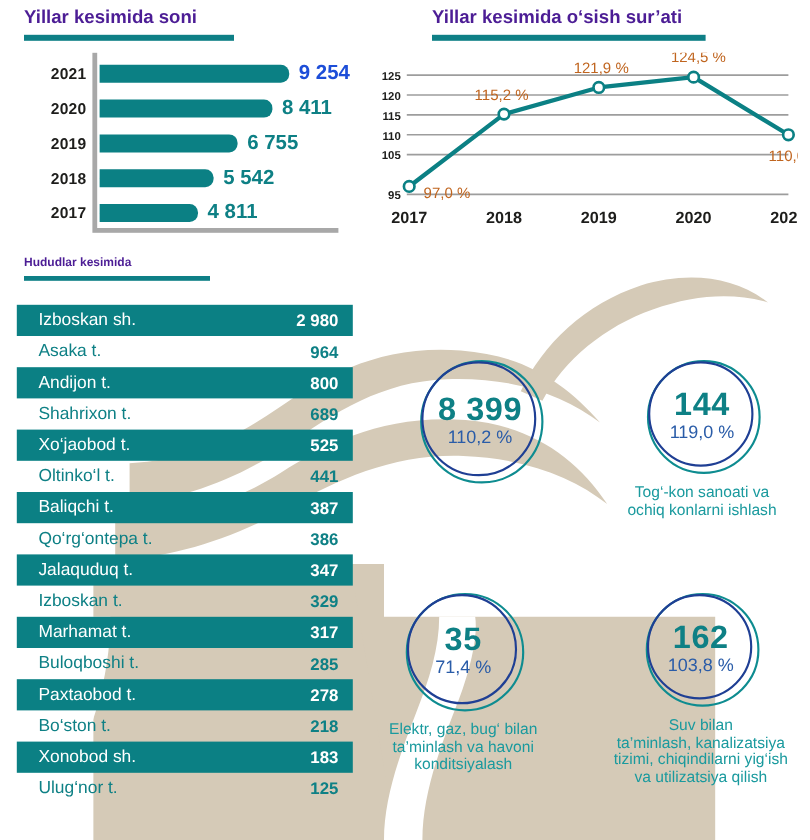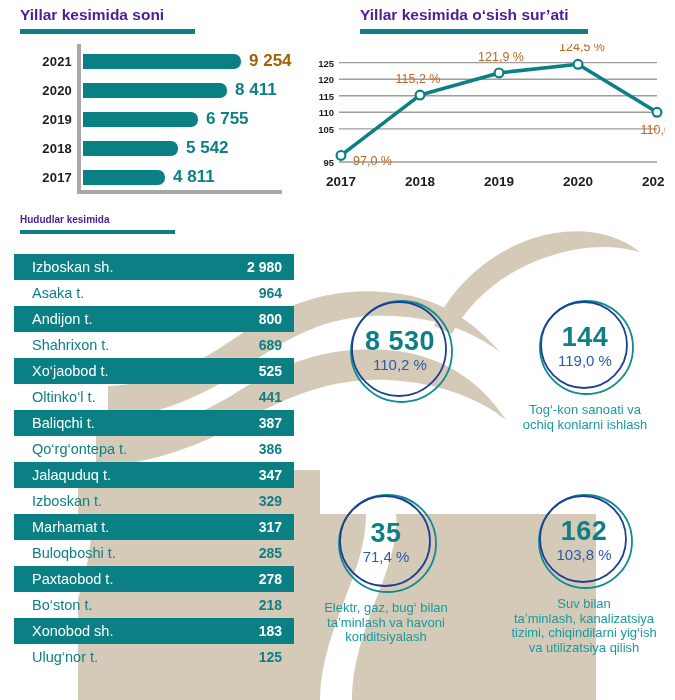--- a/index.html
+++ b/index.html
@@ -116,21 +116,21 @@
     <div class="rule" style="width:228px;height:5px;"></div>
   </div>
 
   <div class="barchart">
     <div class="bc-axis-v"></div>
     <div class="bc-axis-h"></div>
     <div id="bc-rows">
         <div class="bc-row" style="top: 3px;">
           <div class="bc-year">2021</div>
           <div class="bc-bar" style="width: 158px; background: rgb(11, 128, 132);"></div>
-          <div class="bc-val" style="color: #a16207;">9 254</div>
+          <div class="bc-val" style="color: #1d4ed8;">9 254</div>
         </div>
         <div class="bc-row" style="top: 32px;">
           <div class="bc-year">2020</div>
           <div class="bc-bar" style="width: 144px; background: rgb(11, 128, 132);"></div>
           <div class="bc-val" style="color: rgb(14, 128, 133);">8 411</div>
         </div>
         <div class="bc-row" style="top: 61px;">
           <div class="bc-year">2019</div>
           <div class="bc-bar" style="width: 115px; background: rgb(11, 128, 132);"></div>
           <div class="bc-val" style="color: rgb(14, 128, 133);">6 755</div>
@@ -253,21 +253,21 @@
       </div>
     </div>
 
   <div class="kpi" id="kpi-0" style="left:330px;top:296px;width:140px;">
       <div class="kpi-circle" style="width: 108px; height: 108px;">
         <svg width="108" height="108" viewBox="0 0 108 108">
           <circle cx="55.5" cy="55.5" r="50.5" fill="none" stroke="#0e8c90" stroke-width="1.8"></circle>
           <circle cx="53" cy="53" r="47" fill="none" stroke="#1f3f94" stroke-width="1.8"></circle>
         </svg>
         <div class="kpi-inner">
-          <div class="kpi-num">8 530</div>
+          <div class="kpi-num">8 399</div>
           <div class="kpi-pct">110,2 %</div>
         </div>
       </div>
     </div>
   <div class="kpi" id="kpi-1" style="left:500px;top:296px;width:170px;">
       <div class="kpi-circle" style="width: 100px; height: 100px;">
         <svg width="100" height="100" viewBox="0 0 100 100">
           <circle cx="51.5" cy="51.5" r="46.5" fill="none" stroke="#0e8c90" stroke-width="1.8"></circle>
           <circle cx="49" cy="49" r="43" fill="none" stroke="#1f3f94" stroke-width="1.8"></circle>
         </svg>

